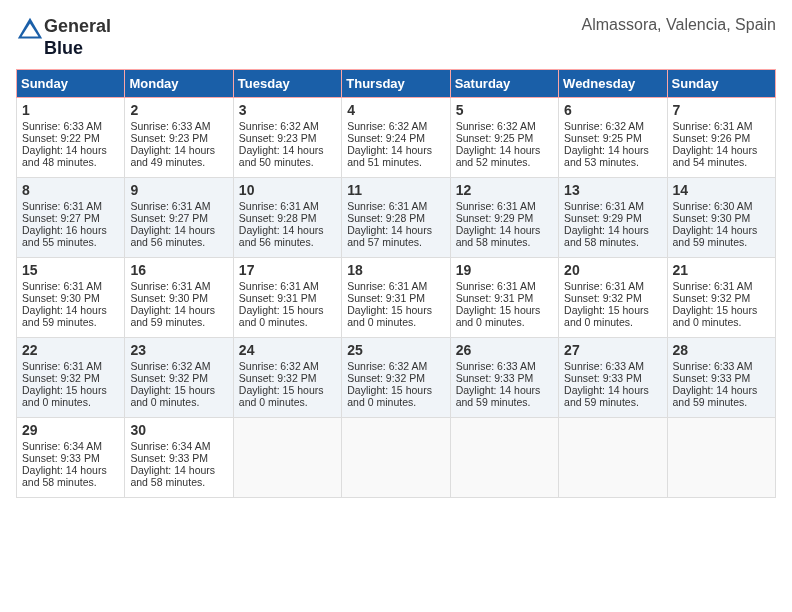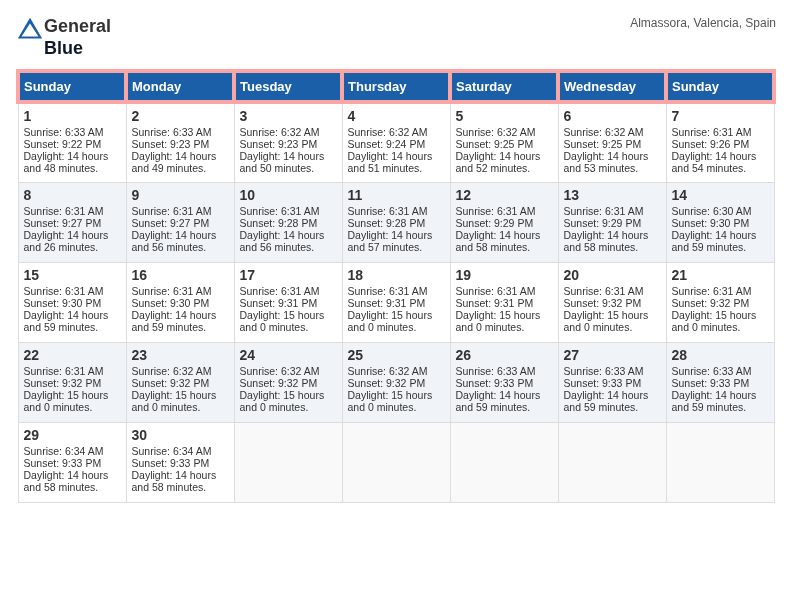--- a/index.html
+++ b/index.html
@@ -33,36 +33,36 @@
     }
     .title-block {
       text-align: right;
     }
     .month-title {
       font-size: 32px;
       font-weight: bold;
       color: #333;
     }
     .location {
-      font-size: 12px;
+      font-size: 16px;
       color: #555;
     }
     table {
       width: 100%;
       border-collapse: collapse;
       table-layout: fixed;
     }
     th {
       background-color: #1a5fa8;
       color: #fff;
       font-size: 13px;
       font-weight: bold;
       padding: 6px 4px;
       text-align: left;
-      border: 4px solid #fca5a5;
+      border: 1px solid #fca5a5;
     }
     td {
       vertical-align: top;
       padding: 4px 5px;
       border: 1px solid #ddd;
       font-size: 10.5px;
       color: #333;
       height: 80px;
       background: #fff;
     }
@@ -156,21 +156,21 @@
         <span>Sunset: 9:26 PM</span><br>
         <span>Daylight: 14 hours and 54 minutes.</span>
       </td>
     </tr>
 
     <tr>
       <td>
         <span class="day-num">8</span>
         <span>Sunrise: 6:31 AM</span><br>
         <span>Sunset: 9:27 PM</span><br>
-        <span>Daylight: 14 hours and 26 minutes.</span>
+        <span>Daylight: 16 hours and 55 minutes.</span>
       </td>
       <td>
         <span class="day-num">9</span>
         <span>Sunrise: 6:31 AM</span><br>
         <span>Sunset: 9:27 PM</span><br>
         <span>Daylight: 14 hours and 56 minutes.</span>
       </td>
       <td>
         <span class="day-num">10</span>
         <span>Sunrise: 6:31 AM</span><br>

